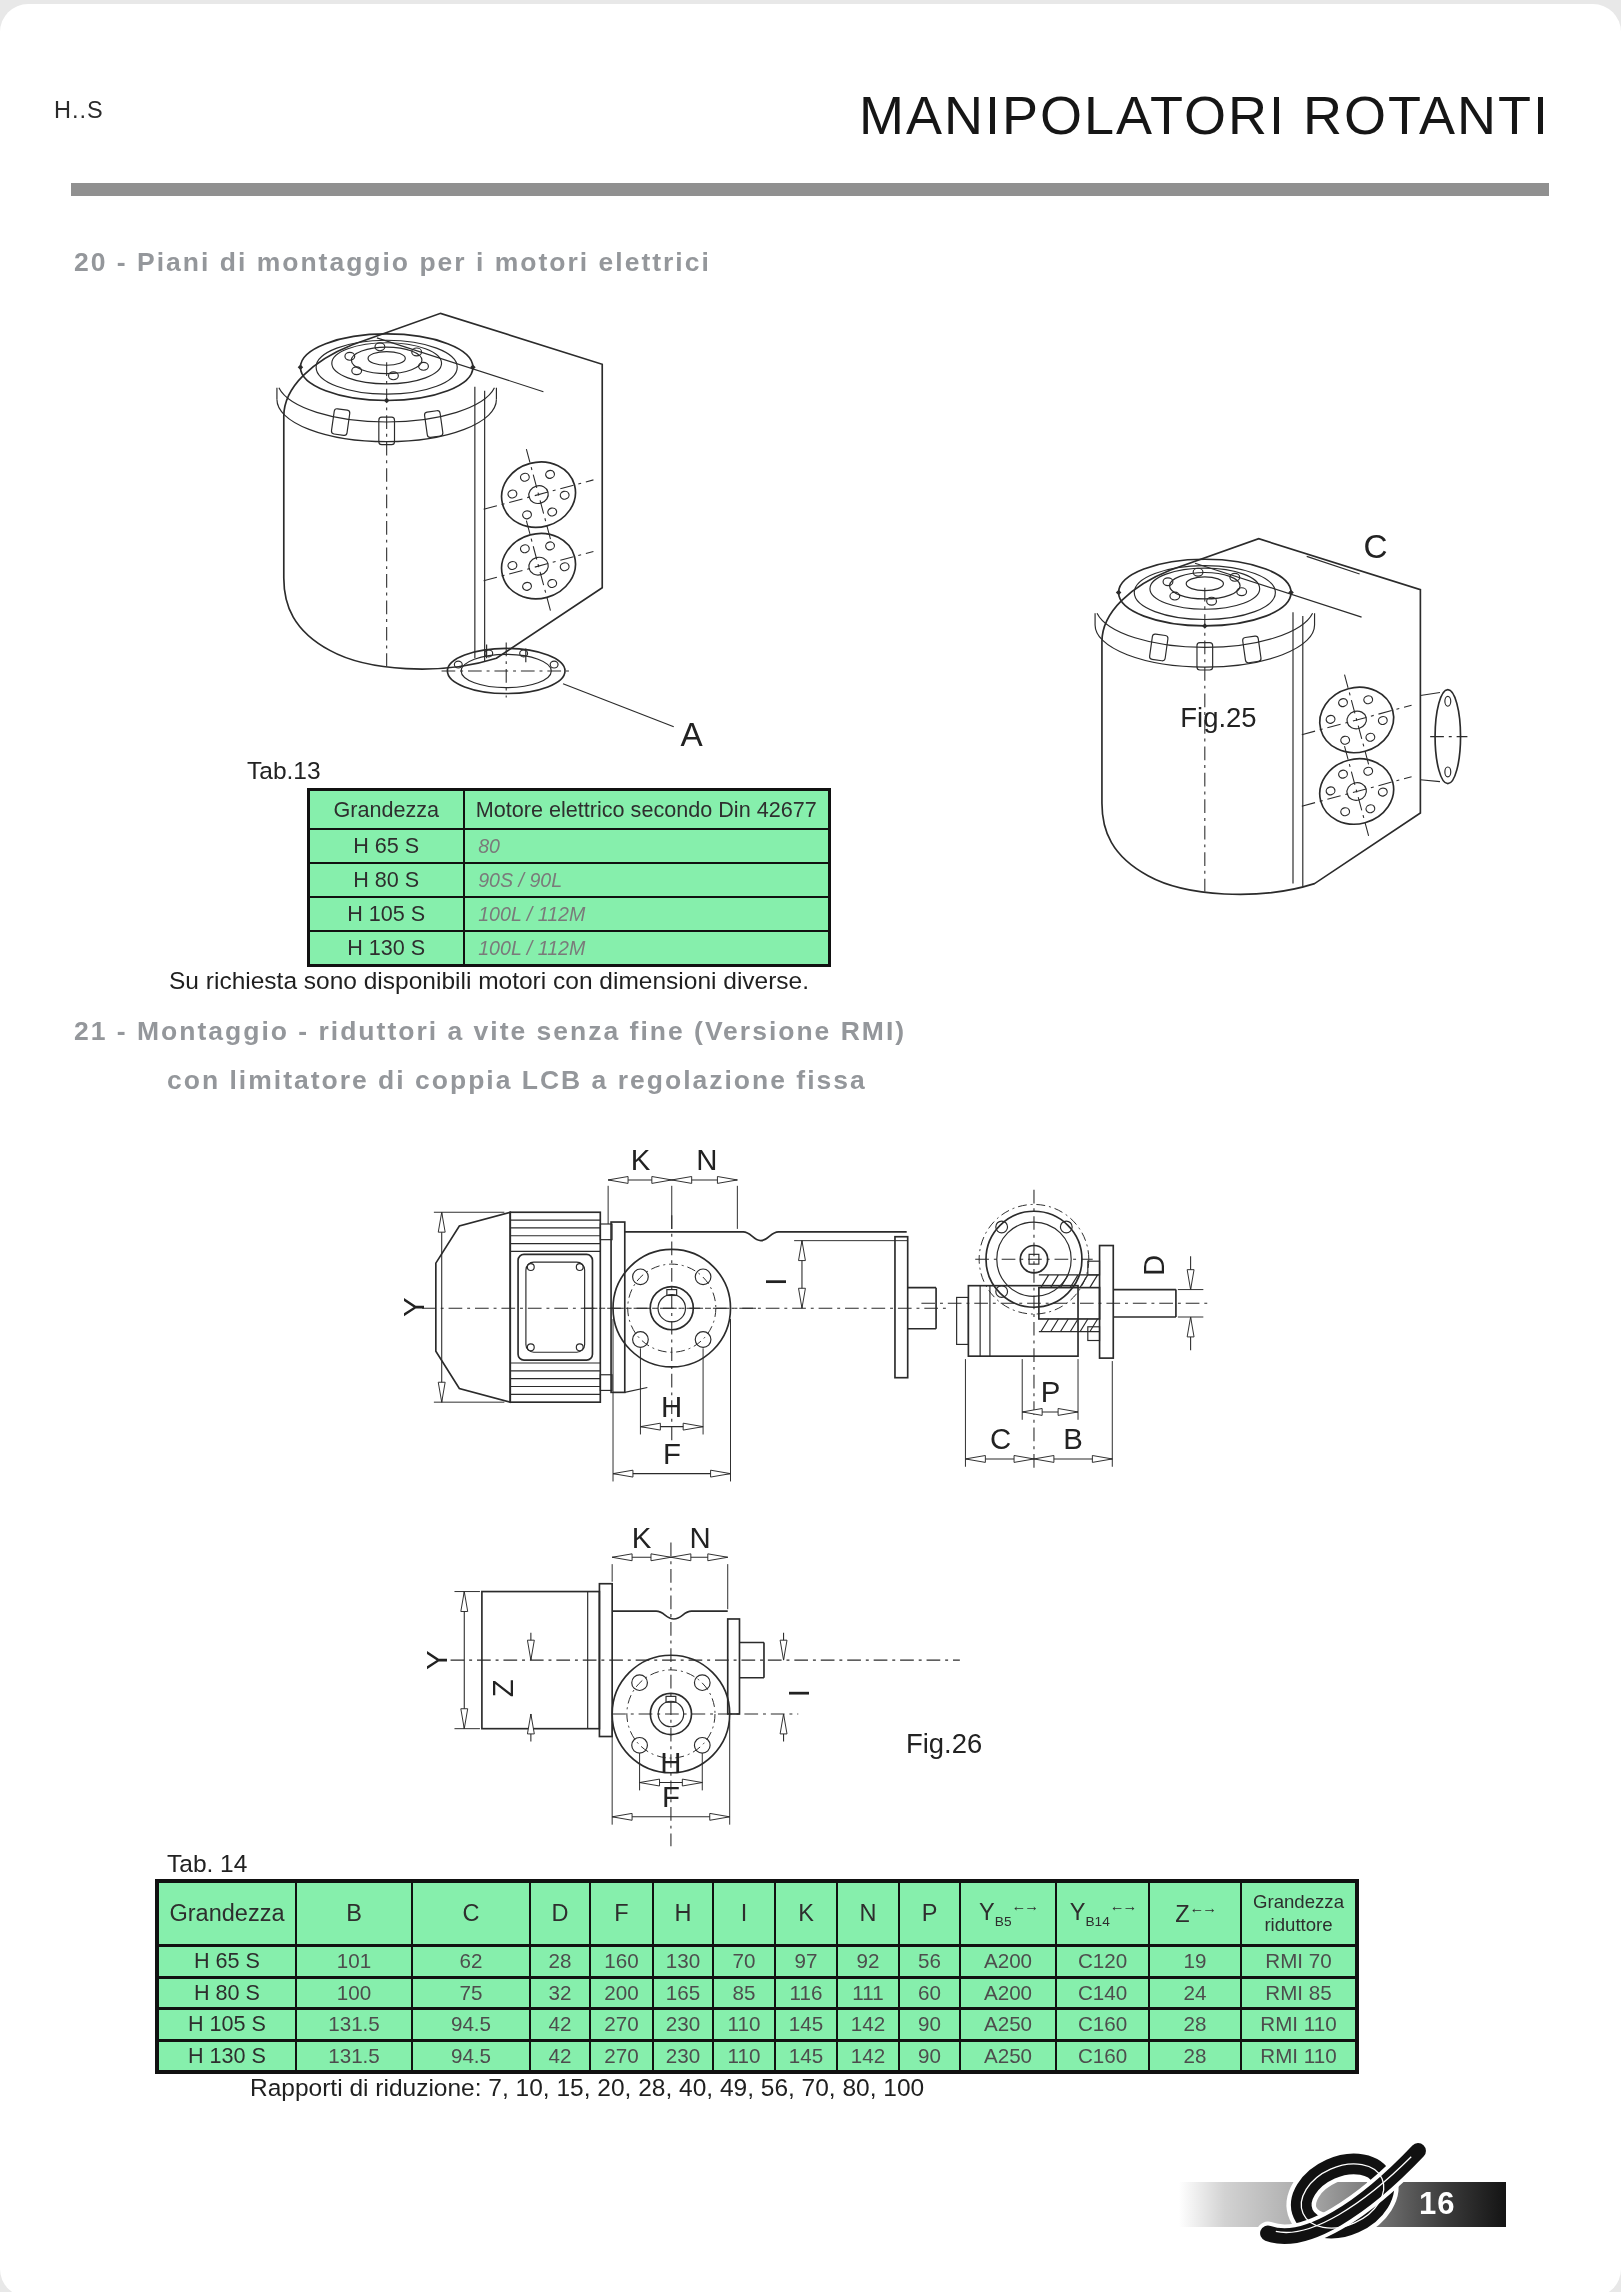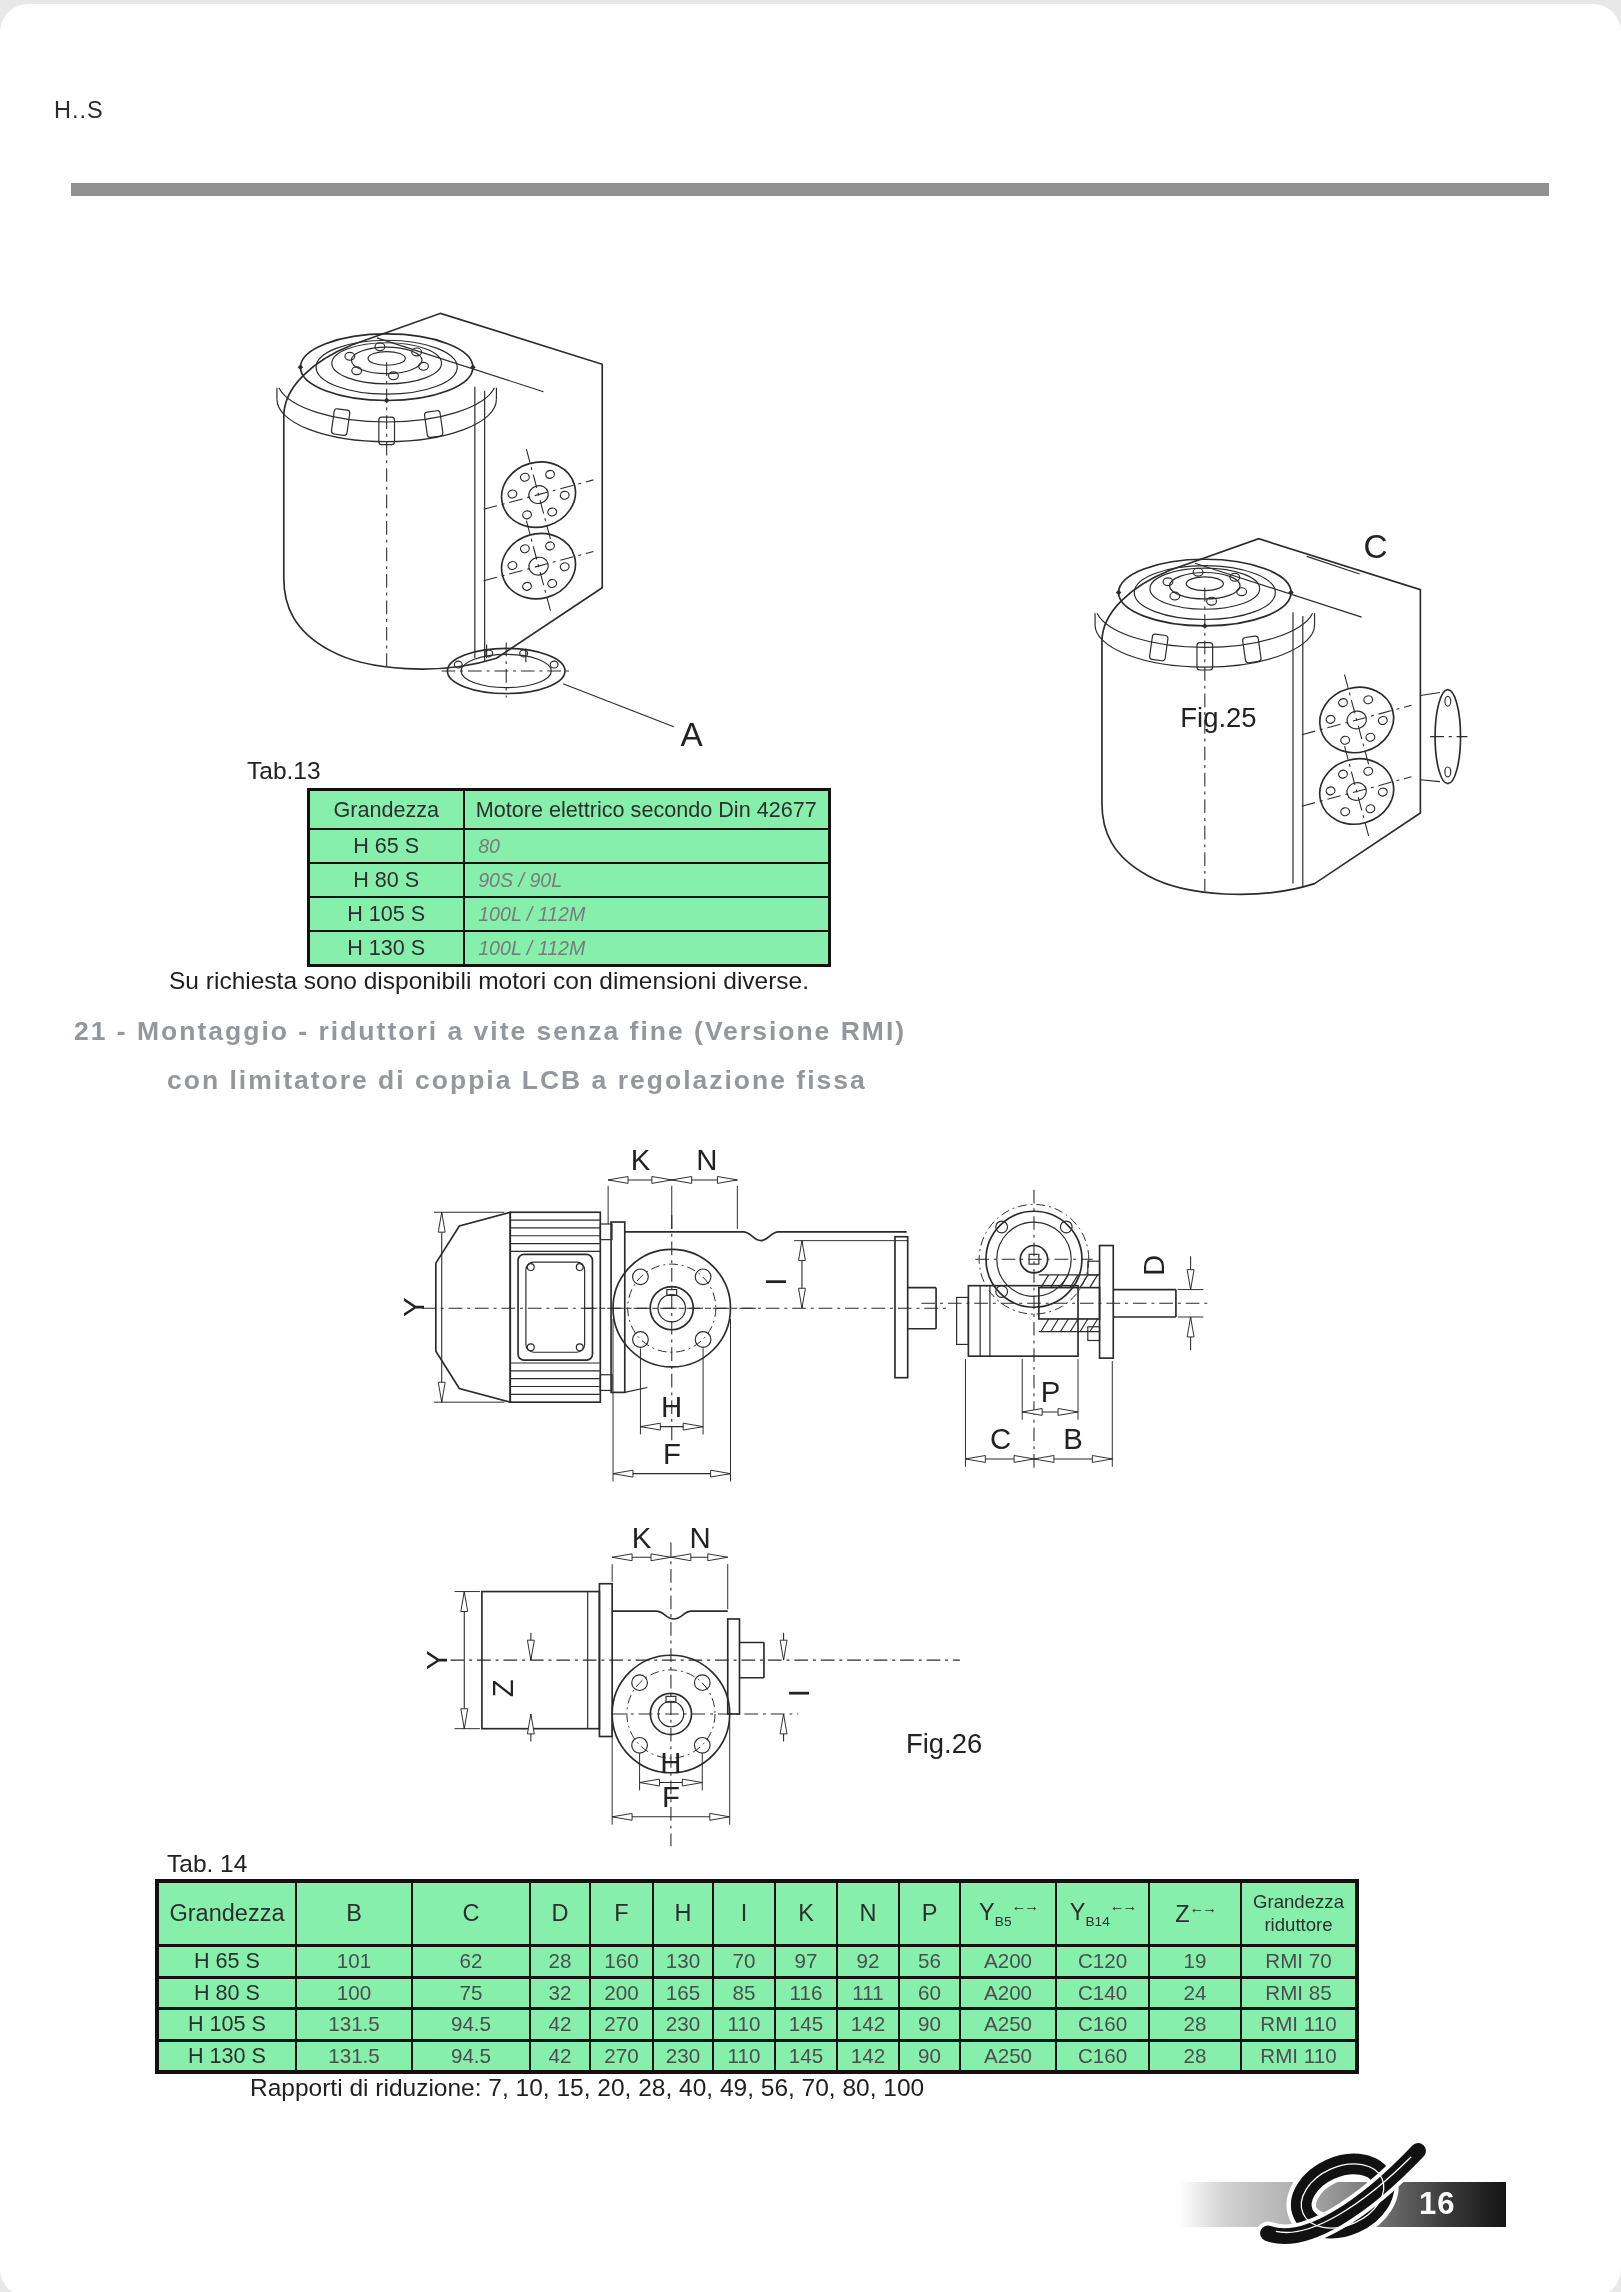--- a/index.html
+++ b/index.html
@@ -59,22 +59,24 @@
   .footer-bar { left:1179px; top:2178px; width:327px; height:45px;
     background:linear-gradient(90deg, rgba(255,255,255,0) 0%, #d2d2d2 14%, #a8a8a8 40%, #707070 62%, #3a3a3a 82%, #141414 100%); }
   .page-num { left:1419px; top:2182px; font-size:31px; font-weight:bold; color:#ffffff; letter-spacing:1px; }
 </style>
 </head>
 <body>
 
 <div class="page">
 
   <div class="abs model-code">H..S</div>
+  <div class="abs main-title">MANIPOLATORI ROTANTI</div>
   <div class="abs header-rule"></div>
 
+  <div class="abs sec-heading h20">20 - Piani di montaggio per i motori elettrici</div>
 
   <svg class="abs" style="left:225px;top:221px" width="1068" height="549" viewBox="0 0 1090 560">
 
     <g transform="translate(15,70)">
       <path class="ln" d="M45,125 C45,95 75,68 115,52 L205,20 L370,72 L370,300 L262,372 C205,390 130,385 92,364 C55,344 45,318 45,290 Z"></path>
       <path class="lt" d="M240,95 L240,372 M250,99 L250,375 M140,45 L310,100"></path>
 
       <ellipse class="ln" cx="150" cy="75" rx="88" ry="34"></ellipse>
       <ellipse class="lt" cx="150" cy="75" rx="72" ry="27.5"></ellipse>
       <ellipse class="lt" cx="150" cy="71" rx="56" ry="21"></ellipse>

